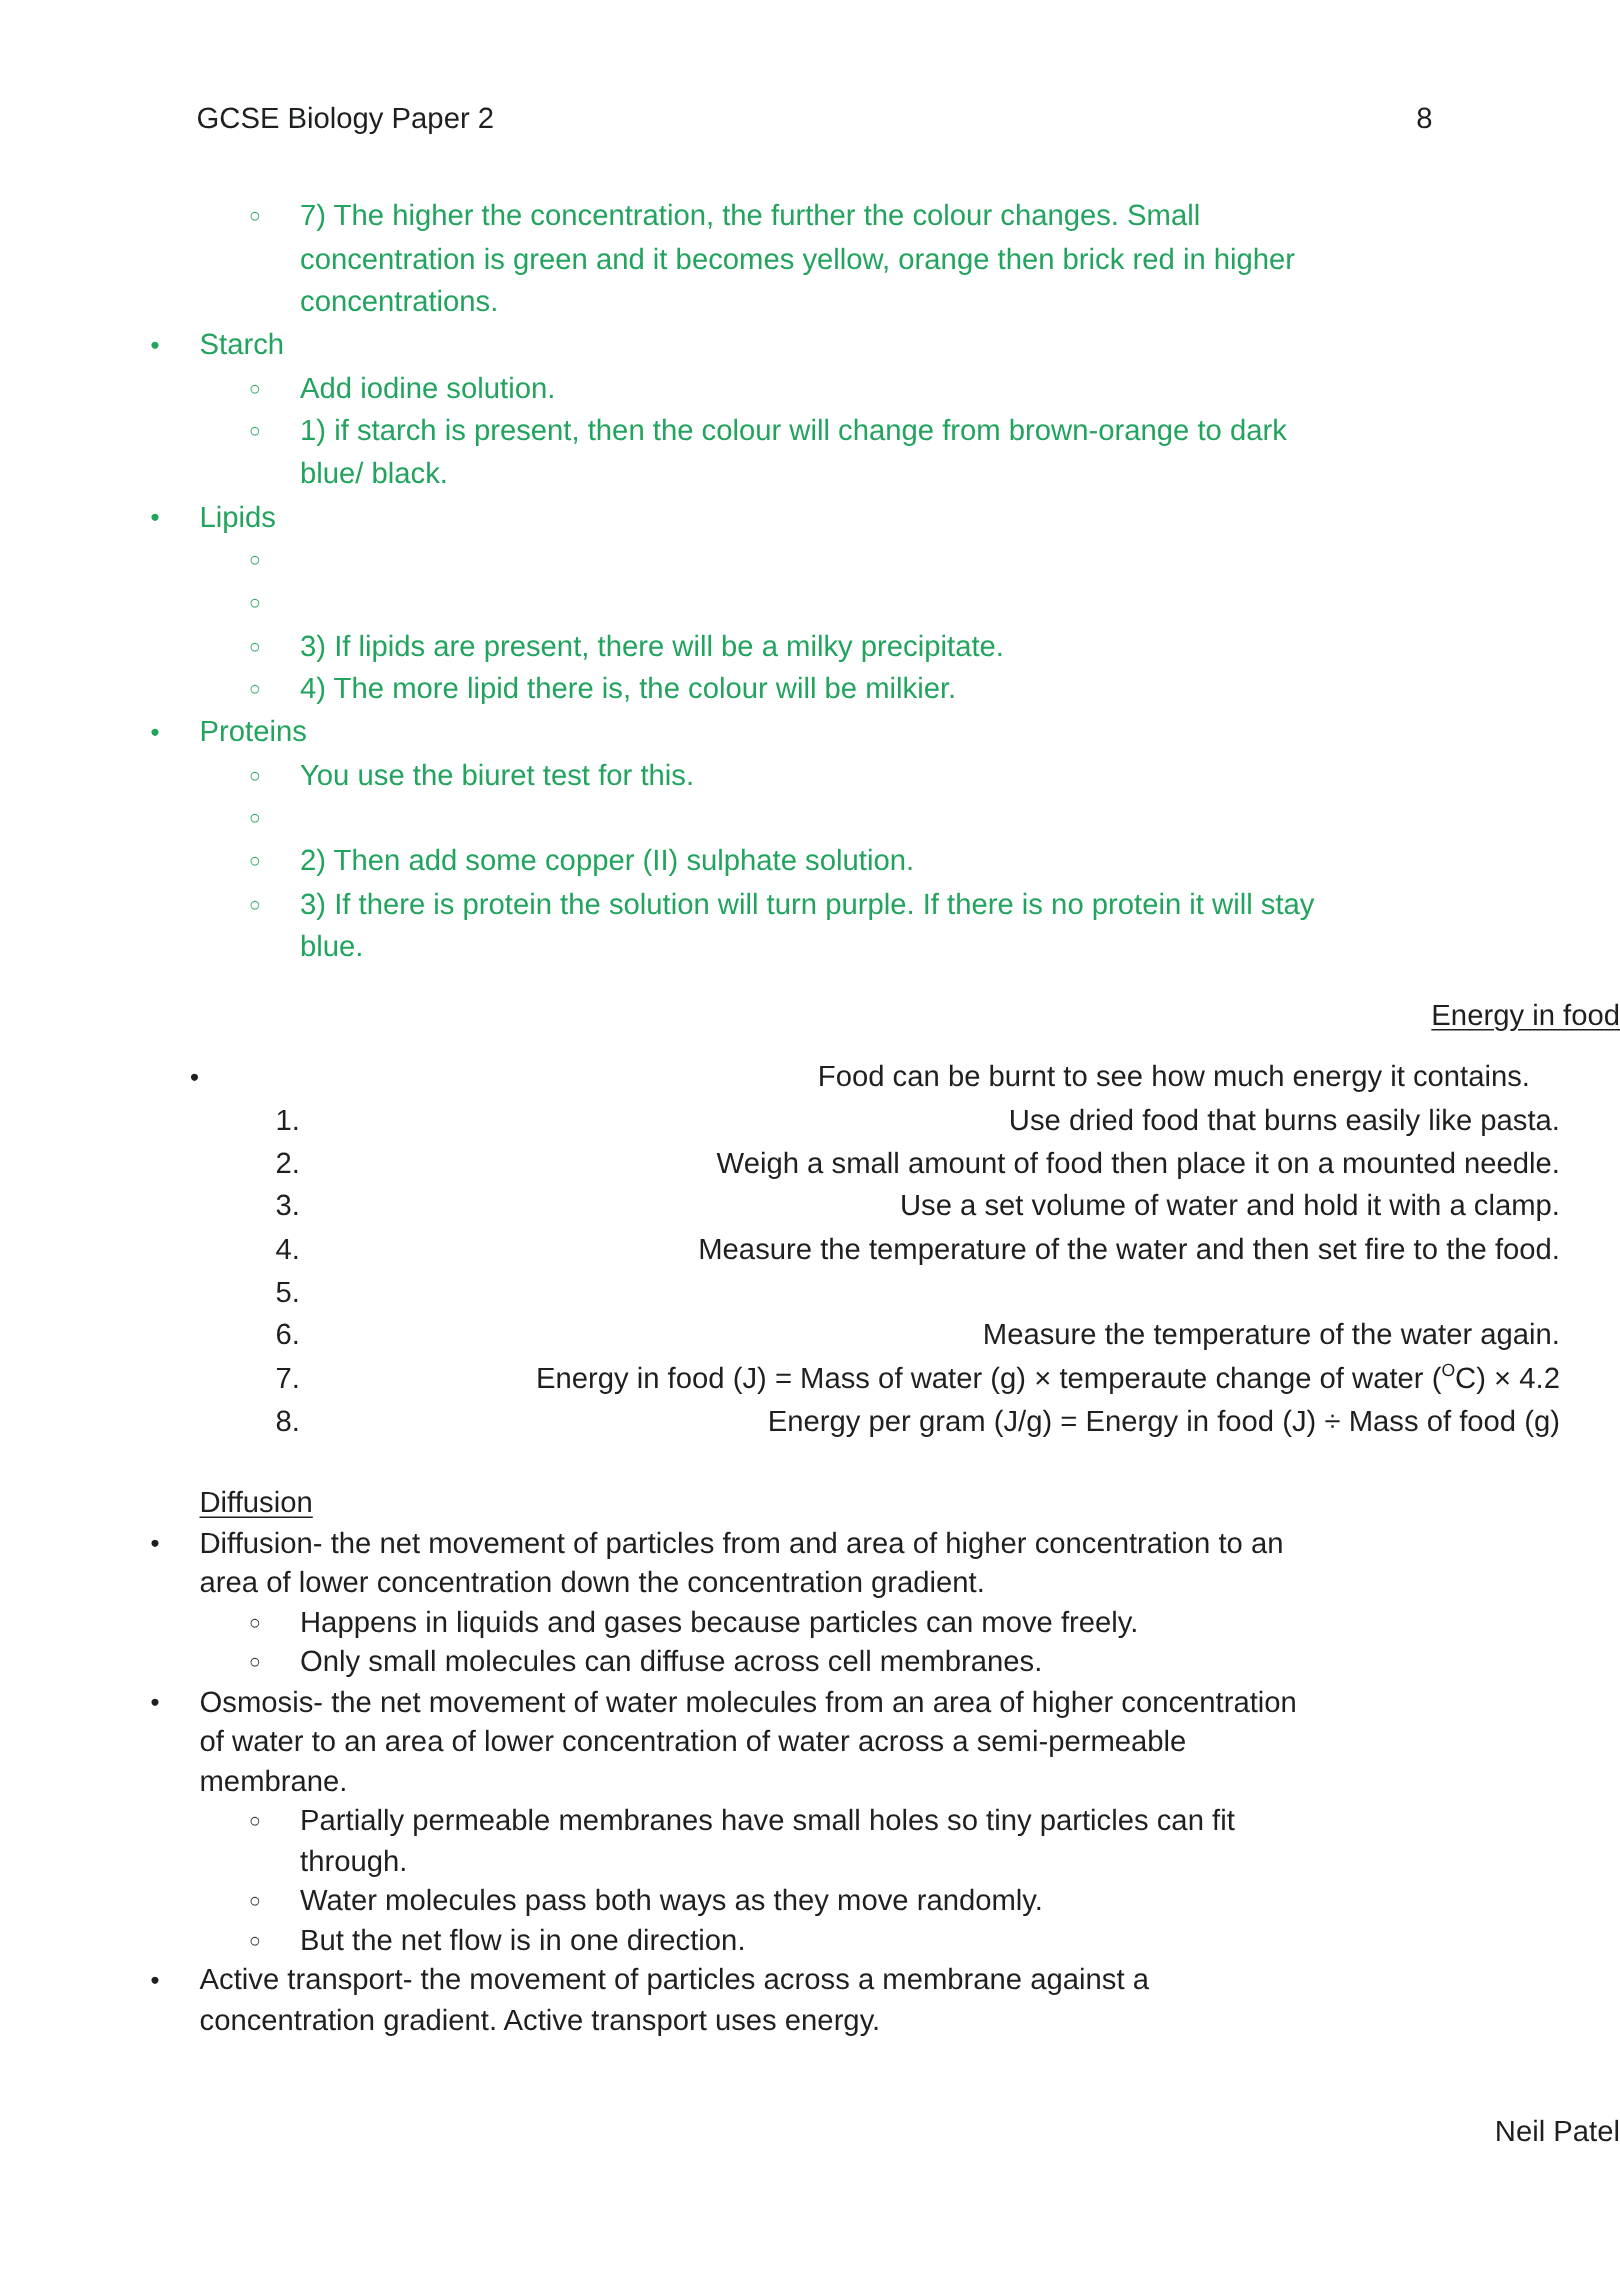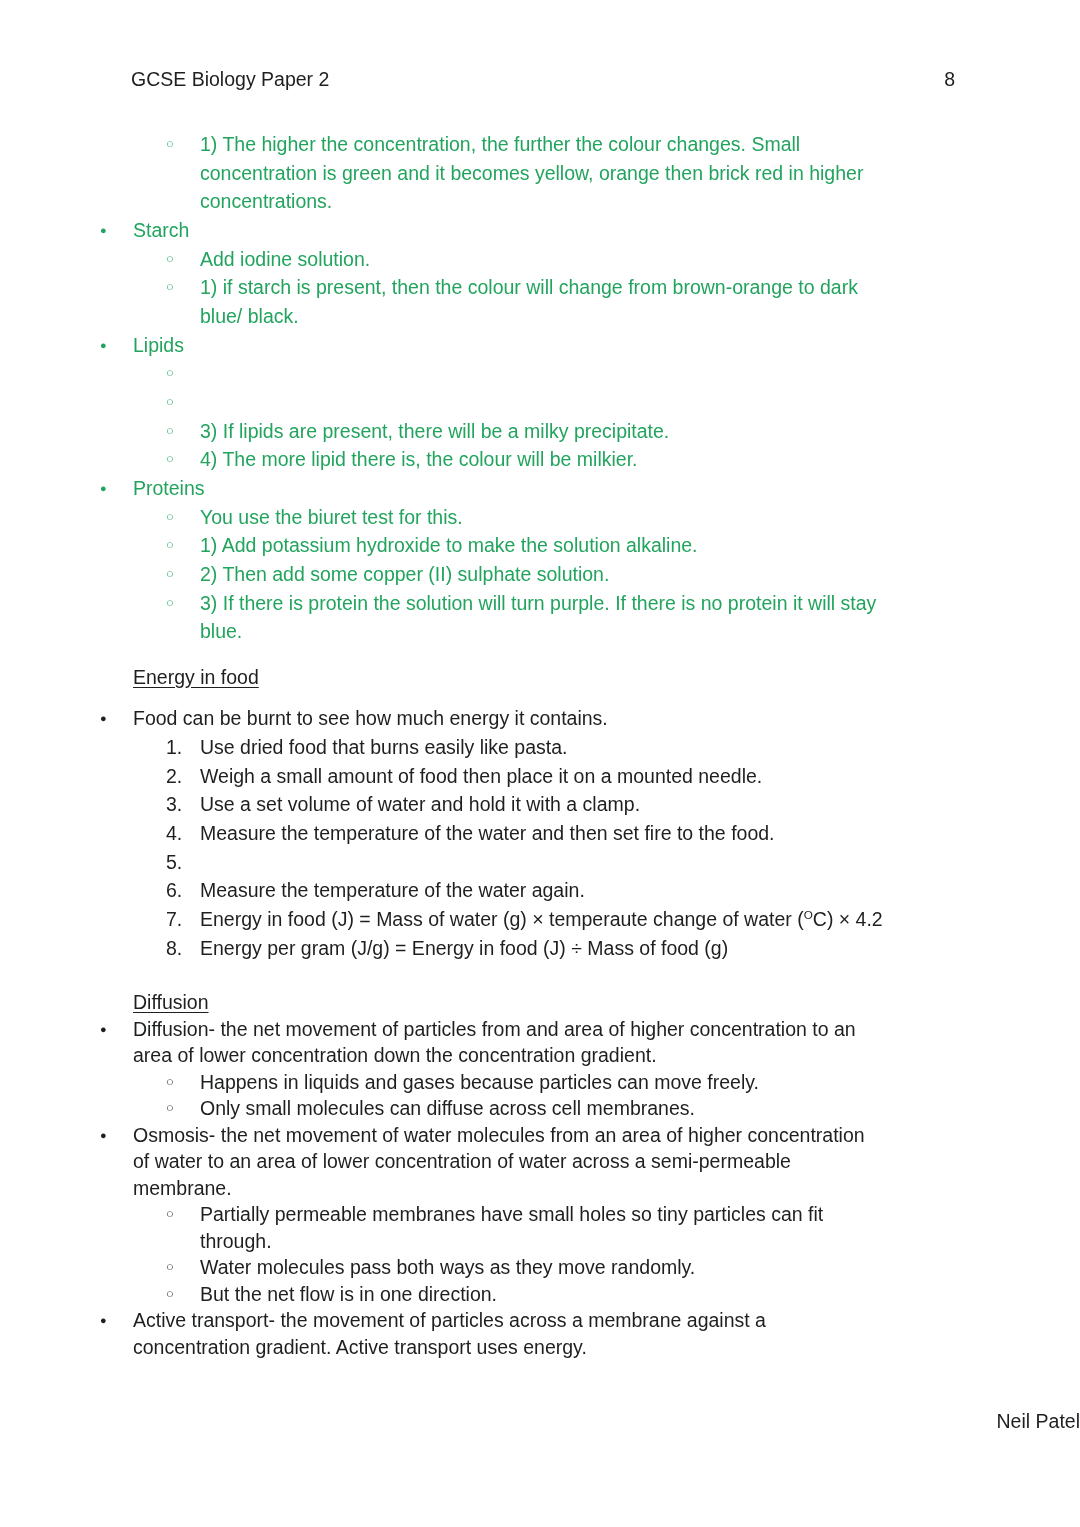--- a/index.html
+++ b/index.html
@@ -6,21 +6,21 @@
   body{
     width:1080px;height:1527px;background:#ffffff;overflow:hidden;position:relative;
     font-family:"Liberation Sans","DejaVu Sans",sans-serif;
     color:#1e1f21;font-size:19.5px;
   }
   .page{position:absolute;inset:0;background:#ffffff;text-decoration:underline;}
   .hdr{position:absolute;top:66px;left:131px;line-height:26px;}
   .pagenum{position:absolute;top:66px;right:125px;line-height:26px;text-align:right;}
   .content{position:absolute;top:130px;left:0;width:1080px;}
   .sec-a{line-height:28.65px;color:#22a45e;}
-  .sec-b{line-height:28.65px;}
+  .sec-b{line-height:28.65px;text-align:right;}
   .sec-c{line-height:26.5px;}
   .row{display:flex;align-items:flex-start;}
   .li1{padding-left:100px;padding-right:60px;}
   .li1 .m{flex:0 0 33px;}
   .li2{padding-left:166px;padding-right:60px;}
   .li2 .m{flex:0 0 34px;}
   .oli{padding-left:166px;padding-right:40px;}
   .oli .num{flex:0 0 34px;}
   .m{line-height:inherit;}
   .m.dot{font-size:11px;}
@@ -39,21 +39,21 @@
 <div class="page">
 
   <div class="hdr">GCSE Biology Paper 2</div>
   <div class="pagenum">8</div>
 
   <div class="content">
 
     <div class="sec-a">
       <div class="row li2">
         <span class="m circle">○</span>
-        <span class="t">1) The higher the concentration, the further the colour changes. Small
+        <span class="t">7) The higher the concentration, the further the colour changes. Small
 concentration is green and it becomes yellow, orange then brick red in higher
 concentrations.</span>
       </div>
 
       <div class="row li1">
         <span class="m dot">●</span>
         <span class="t">Starch</span>
       </div>
       <div class="row li2">
         <span class="m circle">○</span>
@@ -87,21 +87,20 @@
       <div class="row li1">
         <span class="m dot">●</span>
         <span class="t">Proteins</span>
       </div>
       <div class="row li2">
         <span class="m circle">○</span>
         <span class="t">You use the biuret test for this.</span>
       </div>
       <div class="row li2">
         <span class="m circle">○</span>
-        <span class="t">1) Add potassium hydroxide to make the solution alkaline.</span>
       </div>
       <div class="row li2">
         <span class="m circle">○</span>
         <span class="t">2) Then add some copper (II) sulphate solution.</span>
       </div>
       <div class="row li2">
         <span class="m circle">○</span>
         <span class="t">3) If there is protein the solution will turn purple. If there is no protein it will stay
 blue.</span>
       </div>

